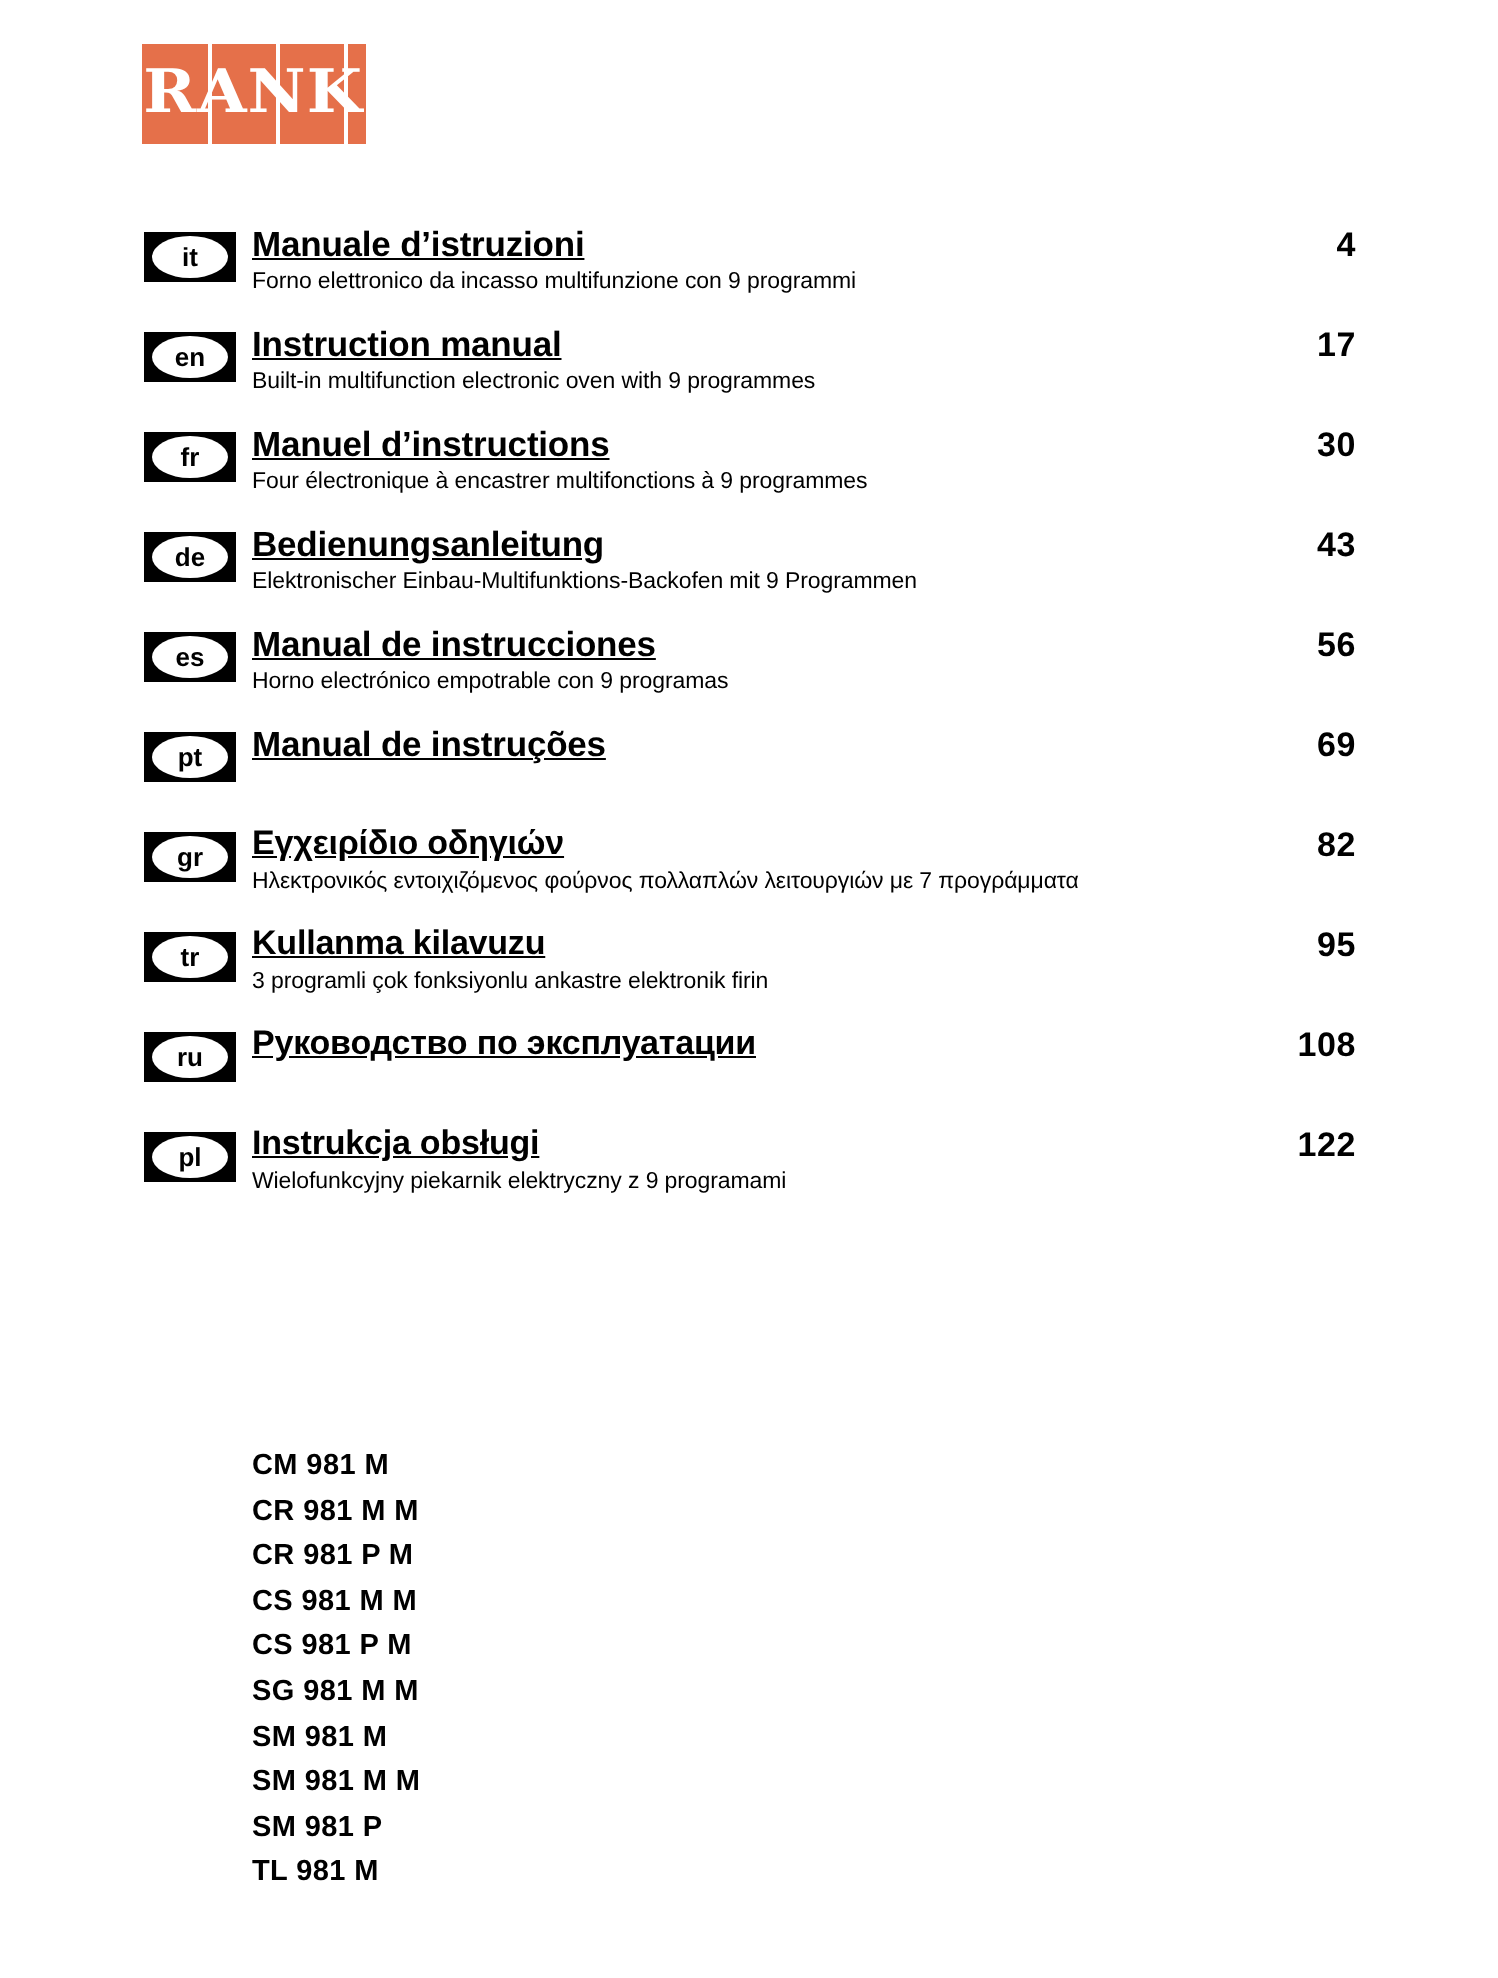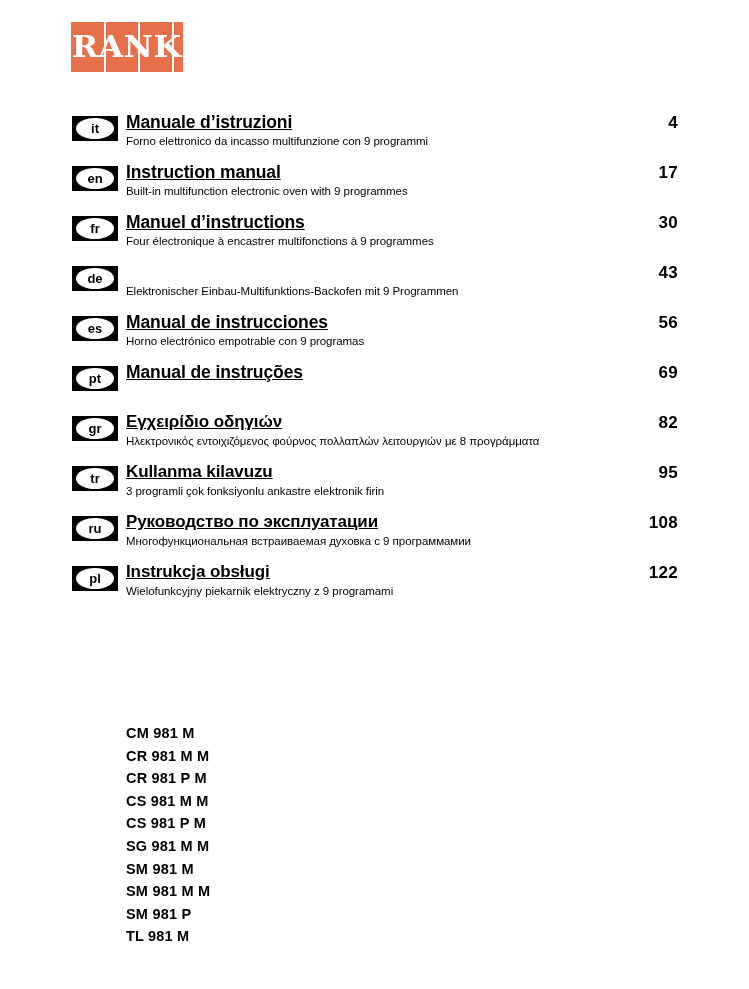--- a/index.html
+++ b/index.html
@@ -180,20 +180,21 @@
       <div class="lang-title">Manuel d’instructions</div>
       <div class="lang-subtitle">Four électronique à encastrer multifonctions à 9 programmes</div>
       <div class="lang-page">30</div>
     </div>
     <div class="lang-row">
       <div class="lang-badge">
         <div class="badge-ellipse">
           <span class="badge-code">de</span>
         </div>
       </div>
+      <div class="lang-title">Bedienungsanleitung</div>
       <div class="lang-subtitle">Elektronischer Einbau-Multifunktions-Backofen mit 9 Programmen</div>
       <div class="lang-page">43</div>
     </div>
     <div class="lang-row">
       <div class="lang-badge">
         <div class="badge-ellipse">
           <span class="badge-code">es</span>
         </div>
       </div>
       <div class="lang-title">Manual de instrucciones</div>
@@ -209,41 +210,40 @@
       <div class="lang-title">Manual de instruções</div>
       <div class="lang-page">69</div>
     </div>
     <div class="lang-row alt-face">
       <div class="lang-badge">
         <div class="badge-ellipse">
           <span class="badge-code">gr</span>
         </div>
       </div>
       <div class="lang-title">Εγχειρίδιο οδηγιών</div>
-      <div class="lang-subtitle">Ηλεκτρονικός εντοιχιζόμενος φούρνος πολλαπλών λειτουργιών με 8 προγράμματα</div>
+      <div class="lang-subtitle">Ηλεκτρονικός εντοιχιζόμενος φούρνος πολλαπλών λειτουργιών με 7 προγράμματα</div>
       <div class="lang-page">82</div>
     </div>
     <div class="lang-row alt-face">
       <div class="lang-badge">
         <div class="badge-ellipse">
           <span class="badge-code">tr</span>
         </div>
       </div>
       <div class="lang-title">Kullanma kilavuzu</div>
       <div class="lang-subtitle">3 programli çok fonksiyonlu ankastre elektronik firin</div>
       <div class="lang-page">95</div>
     </div>
     <div class="lang-row alt-face">
       <div class="lang-badge">
         <div class="badge-ellipse">
           <span class="badge-code">ru</span>
         </div>
       </div>
       <div class="lang-title">Руководство по эксплуатации</div>
-      <div class="lang-subtitle">Многофункциональная встраиваемая духовка с 9 программамии</div>
       <div class="lang-page">108</div>
     </div>
     <div class="lang-row alt-face">
       <div class="lang-badge">
         <div class="badge-ellipse">
           <span class="badge-code">pl</span>
         </div>
       </div>
       <div class="lang-title">Instrukcja obsługi</div>
       <div class="lang-subtitle">Wielofunkcyjny piekarnik elektryczny z 9 programami</div>

